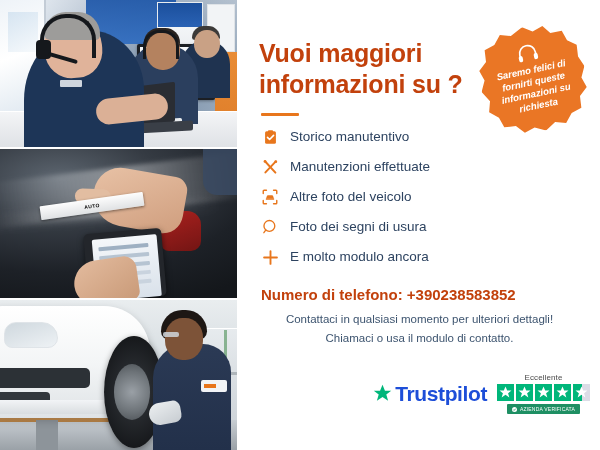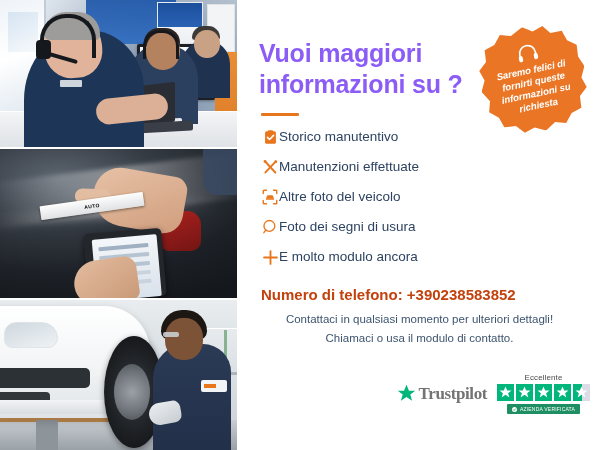--- a/index.html
+++ b/index.html
@@ -354,21 +354,21 @@
     padding: 38px 22px 0 22px;
     box-sizing: border-box;
     background: #ffffff;
   }
 
   .headline {
     margin: 0;
     font-size: 25px;
     line-height: 1.22;
     font-weight: bold;
-    color: #8b5cf6;
+    color: #c2410c;
     letter-spacing: -0.2px;
     max-width: 215px;
   }
 
   .divider {
     width: 38px;
     height: 3px;
     background: #e8761c;
     margin: 14px 0 12px 2px;
     border-radius: 1px;
@@ -428,20 +428,21 @@
 
   
   .features {
     list-style: none;
     margin: 0 0 0 2px;
     padding: 0;
   }
   .feature {
     display: flex;
     align-items: center;
+    gap: 11px;
     margin-bottom: 12px;
     height: 18px;
   }
   .feature-icon {
     width: 18px;
     height: 18px;
     flex: 0 0 18px;
     color: #e8761c;
     display: flex;
     align-items: center;
@@ -481,25 +482,24 @@
     align-items: center;
     gap: 10px;
   }
   .tp-logo {
     display: flex;
     align-items: center;
     gap: 3px;
   }
   .tp-star-logo { width: 19px; height: 19px; color: #00b67a; display:block; }
   .tp-wordmark {
-    font-size: 17px;
+    font-size: 21px;
     font-weight: bold;
-    color: #737373;
+    color: #1d4ed8;
     letter-spacing: -0.4px;
-    font-family: Liberation Serif, serif;
   }
   .tp-rating { display: flex; flex-direction: column; align-items: center; }
   .tp-caption {
     font-size: 8px;
     color: #4a4a4a;
     margin-bottom: 2px;
     letter-spacing: .1px;
   }
   .tp-stars { display: flex; gap: 2px; }
   .tp-star {

